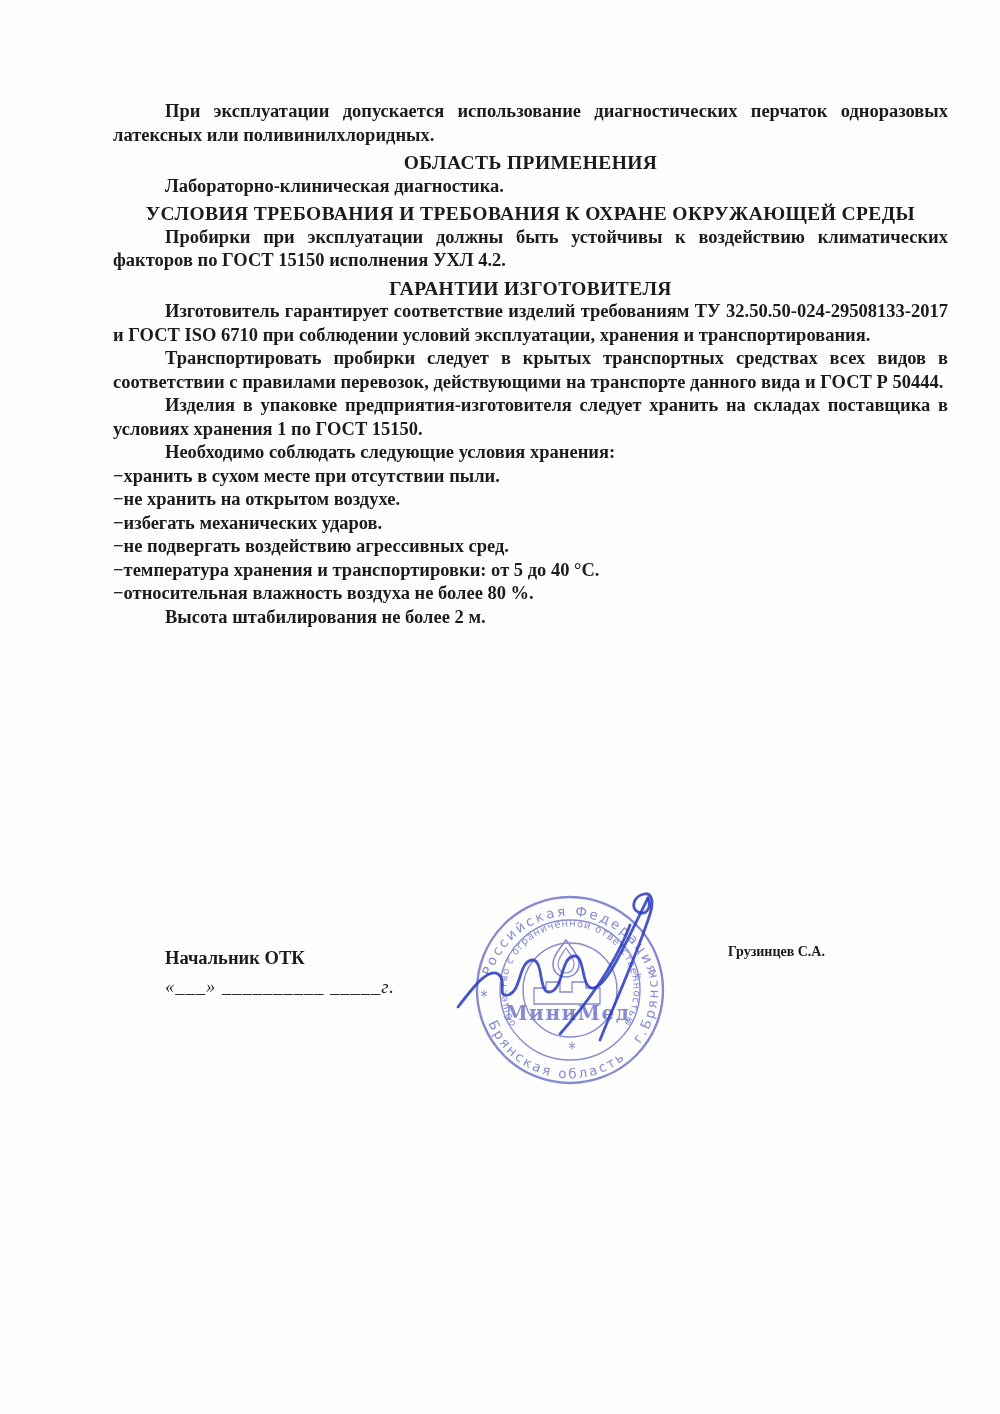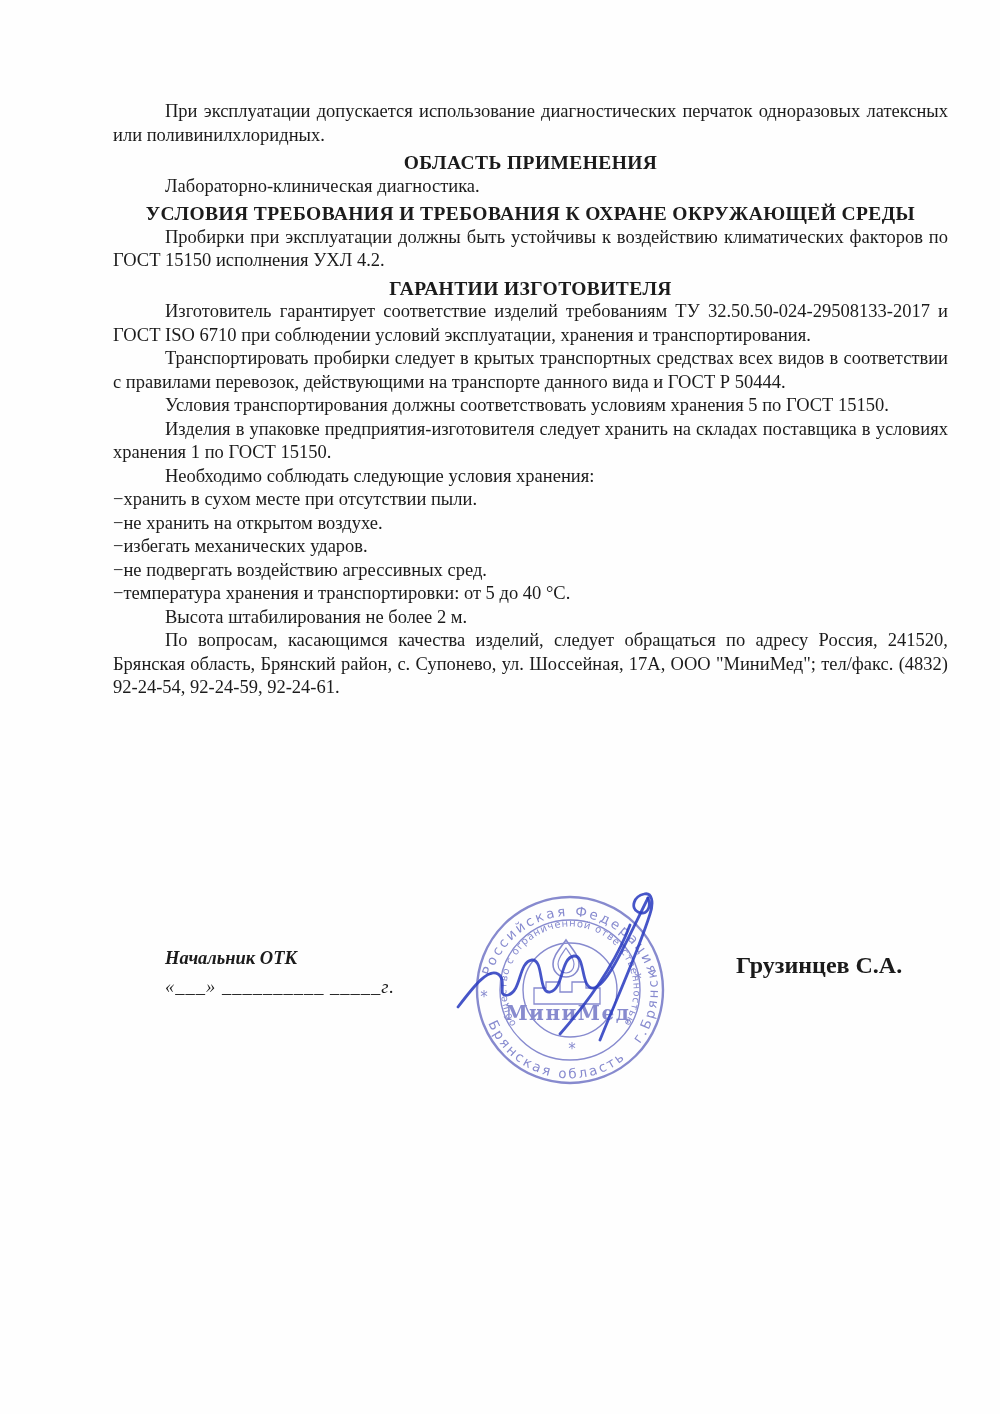--- a/index.html
+++ b/index.html
@@ -20,20 +20,21 @@
   .content{
     position:absolute;
     left:113px;top:100px;
     width:835px;
     font-size:18.5px;
     line-height:23.5px;
   }
   .para{
     margin:0;
     text-align:justify;
+    font-weight:bold;
   }
   .indent{text-indent:52px;}
   .head{
     margin:4px 0 0 0;
     font-size:19.5px;
     line-height:23.5px;
     font-weight:bold;
     text-align:center;
     letter-spacing:0.4px;
   }
@@ -41,28 +42,28 @@
     margin:0;
     text-align:left;
     text-indent:0;
   }
   .sig-block{
     position:absolute;
     left:165px;top:944px;
     font-size:18.5px;
     line-height:29px;
   }
-  .sig-position{font-weight:bold;margin:0;font-style:italic;}
+  .sig-position{font-weight:bold;margin:0;}
   .sig-date{margin:0;letter-spacing:1px;font-style:italic;}
   .sig-name{
     position:absolute;
     left:728px;top:944px;
-    font-size:24px;
+    font-size:14px;
     font-weight:bold;
-    margin:8px;
+    margin:0;
   }
   .stamp-svg{
     position:absolute;
     left:448px;top:882px;
   }
   .stamp circle, .stamp .glyph{
     fill:none;
     stroke:var(--stamp-color);
   }
   .stamp text{
@@ -98,32 +99,31 @@
     <h2 class="head">ОБЛАСТЬ ПРИМЕНЕНИЯ</h2>
     <p class="para indent">Лабораторно-клиническая диагностика.</p>
 
     <h2 class="head">УСЛОВИЯ ТРЕБОВАНИЯ И ТРЕБОВАНИЯ К ОХРАНЕ ОКРУЖАЮЩЕЙ СРЕДЫ</h2>
     <p class="para indent">Пробирки при эксплуатации должны быть устойчивы к воздействию климатических факторов по ГОСТ 15150 исполнения УХЛ 4.2.</p>
 
     <h2 class="head">ГАРАНТИИ ИЗГОТОВИТЕЛЯ</h2>
     <p class="para indent">Изготовитель гарантирует соответствие изделий требованиям ТУ 32.50.50-024-29508133-2017 и ГОСТ ISO 6710 при соблюдении условий эксплуатации, хранения и транспортирования.</p>
 
     <p class="para indent">Транспортировать пробирки следует в крытых транспортных средствах всех видов в соответствии с правилами перевозок, действующими на транспорте данного вида и ГОСТ Р 50444.</p>
-    <p class="para indent">Условия транспортирования должны соответствовать условиям хранения 5 по ГОСТ 15150.</p>
     <p class="para indent">Изделия в упаковке предприятия-изготовителя следует хранить на складах поставщика в условиях хранения 1 по ГОСТ 15150.</p>
     <p class="para indent">Необходимо соблюдать следующие условия хранения:</p>
 
     <p class="para dash">−хранить в сухом месте при отсутствии пыли.</p>
     <p class="para dash">−не хранить на открытом воздухе.</p>
     <p class="para dash">−избегать механических ударов.</p>
     <p class="para dash">−не подвергать воздействию агрессивных сред.</p>
     <p class="para dash">−температура хранения и транспортировки: от 5 до 40 °С.</p>
+    <p class="para dash">−относительная влажность воздуха не более 80 %.</p>
 
     <p class="para indent">Высота штабилирования не более 2 м.</p>
-    <p class="para indent">По вопросам, касающимся качества изделий, следует обращаться по адресу Россия, 241520, Брянская область, Брянский район, с. Супонево, ул. Шоссейная, 17А, ООО "МиниМед"; тел/факс. (4832) 92-24-54, 92-24-59, 92-24-61.</p>
   </div>
 
   <div class="sig-block">
     <p class="sig-position">Начальник ОТК</p>
     <p class="sig-date">«___» __________ _____г.</p>
   </div>
 
   <p class="sig-name">Грузинцев С.А.</p>
 
   <svg class="stamp-svg" width="244" height="228" viewBox="0 0 244 228">

